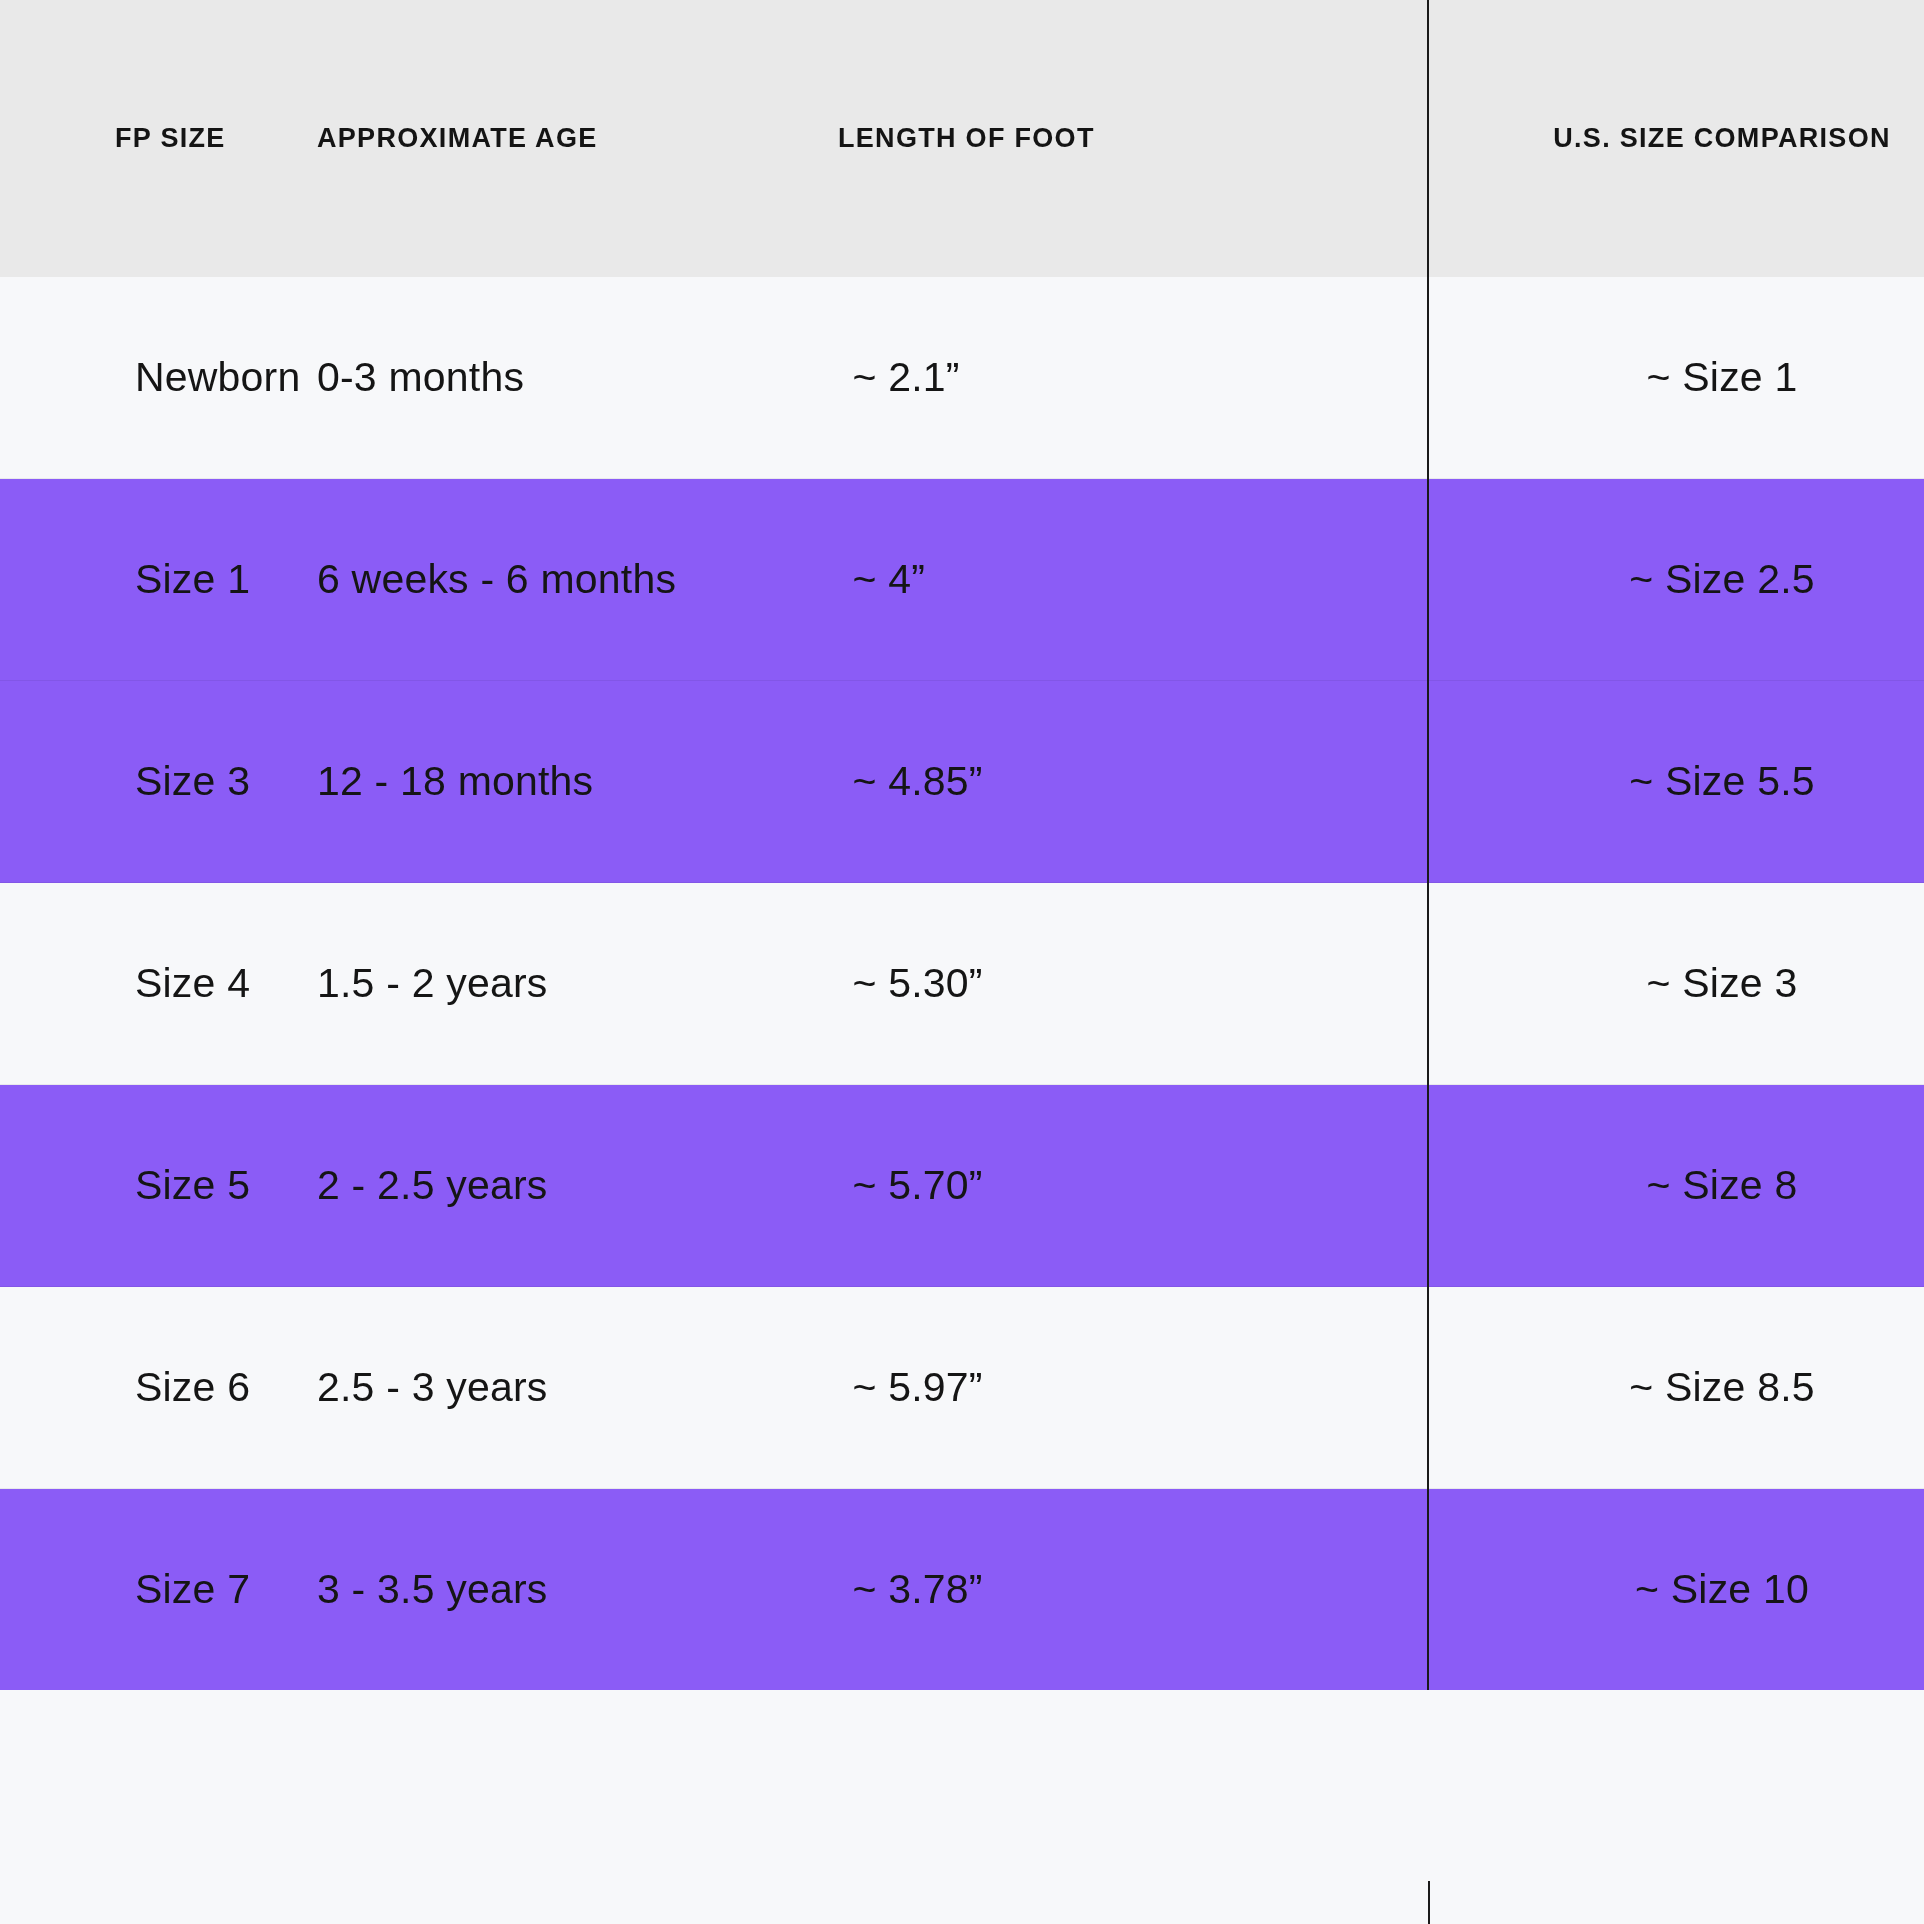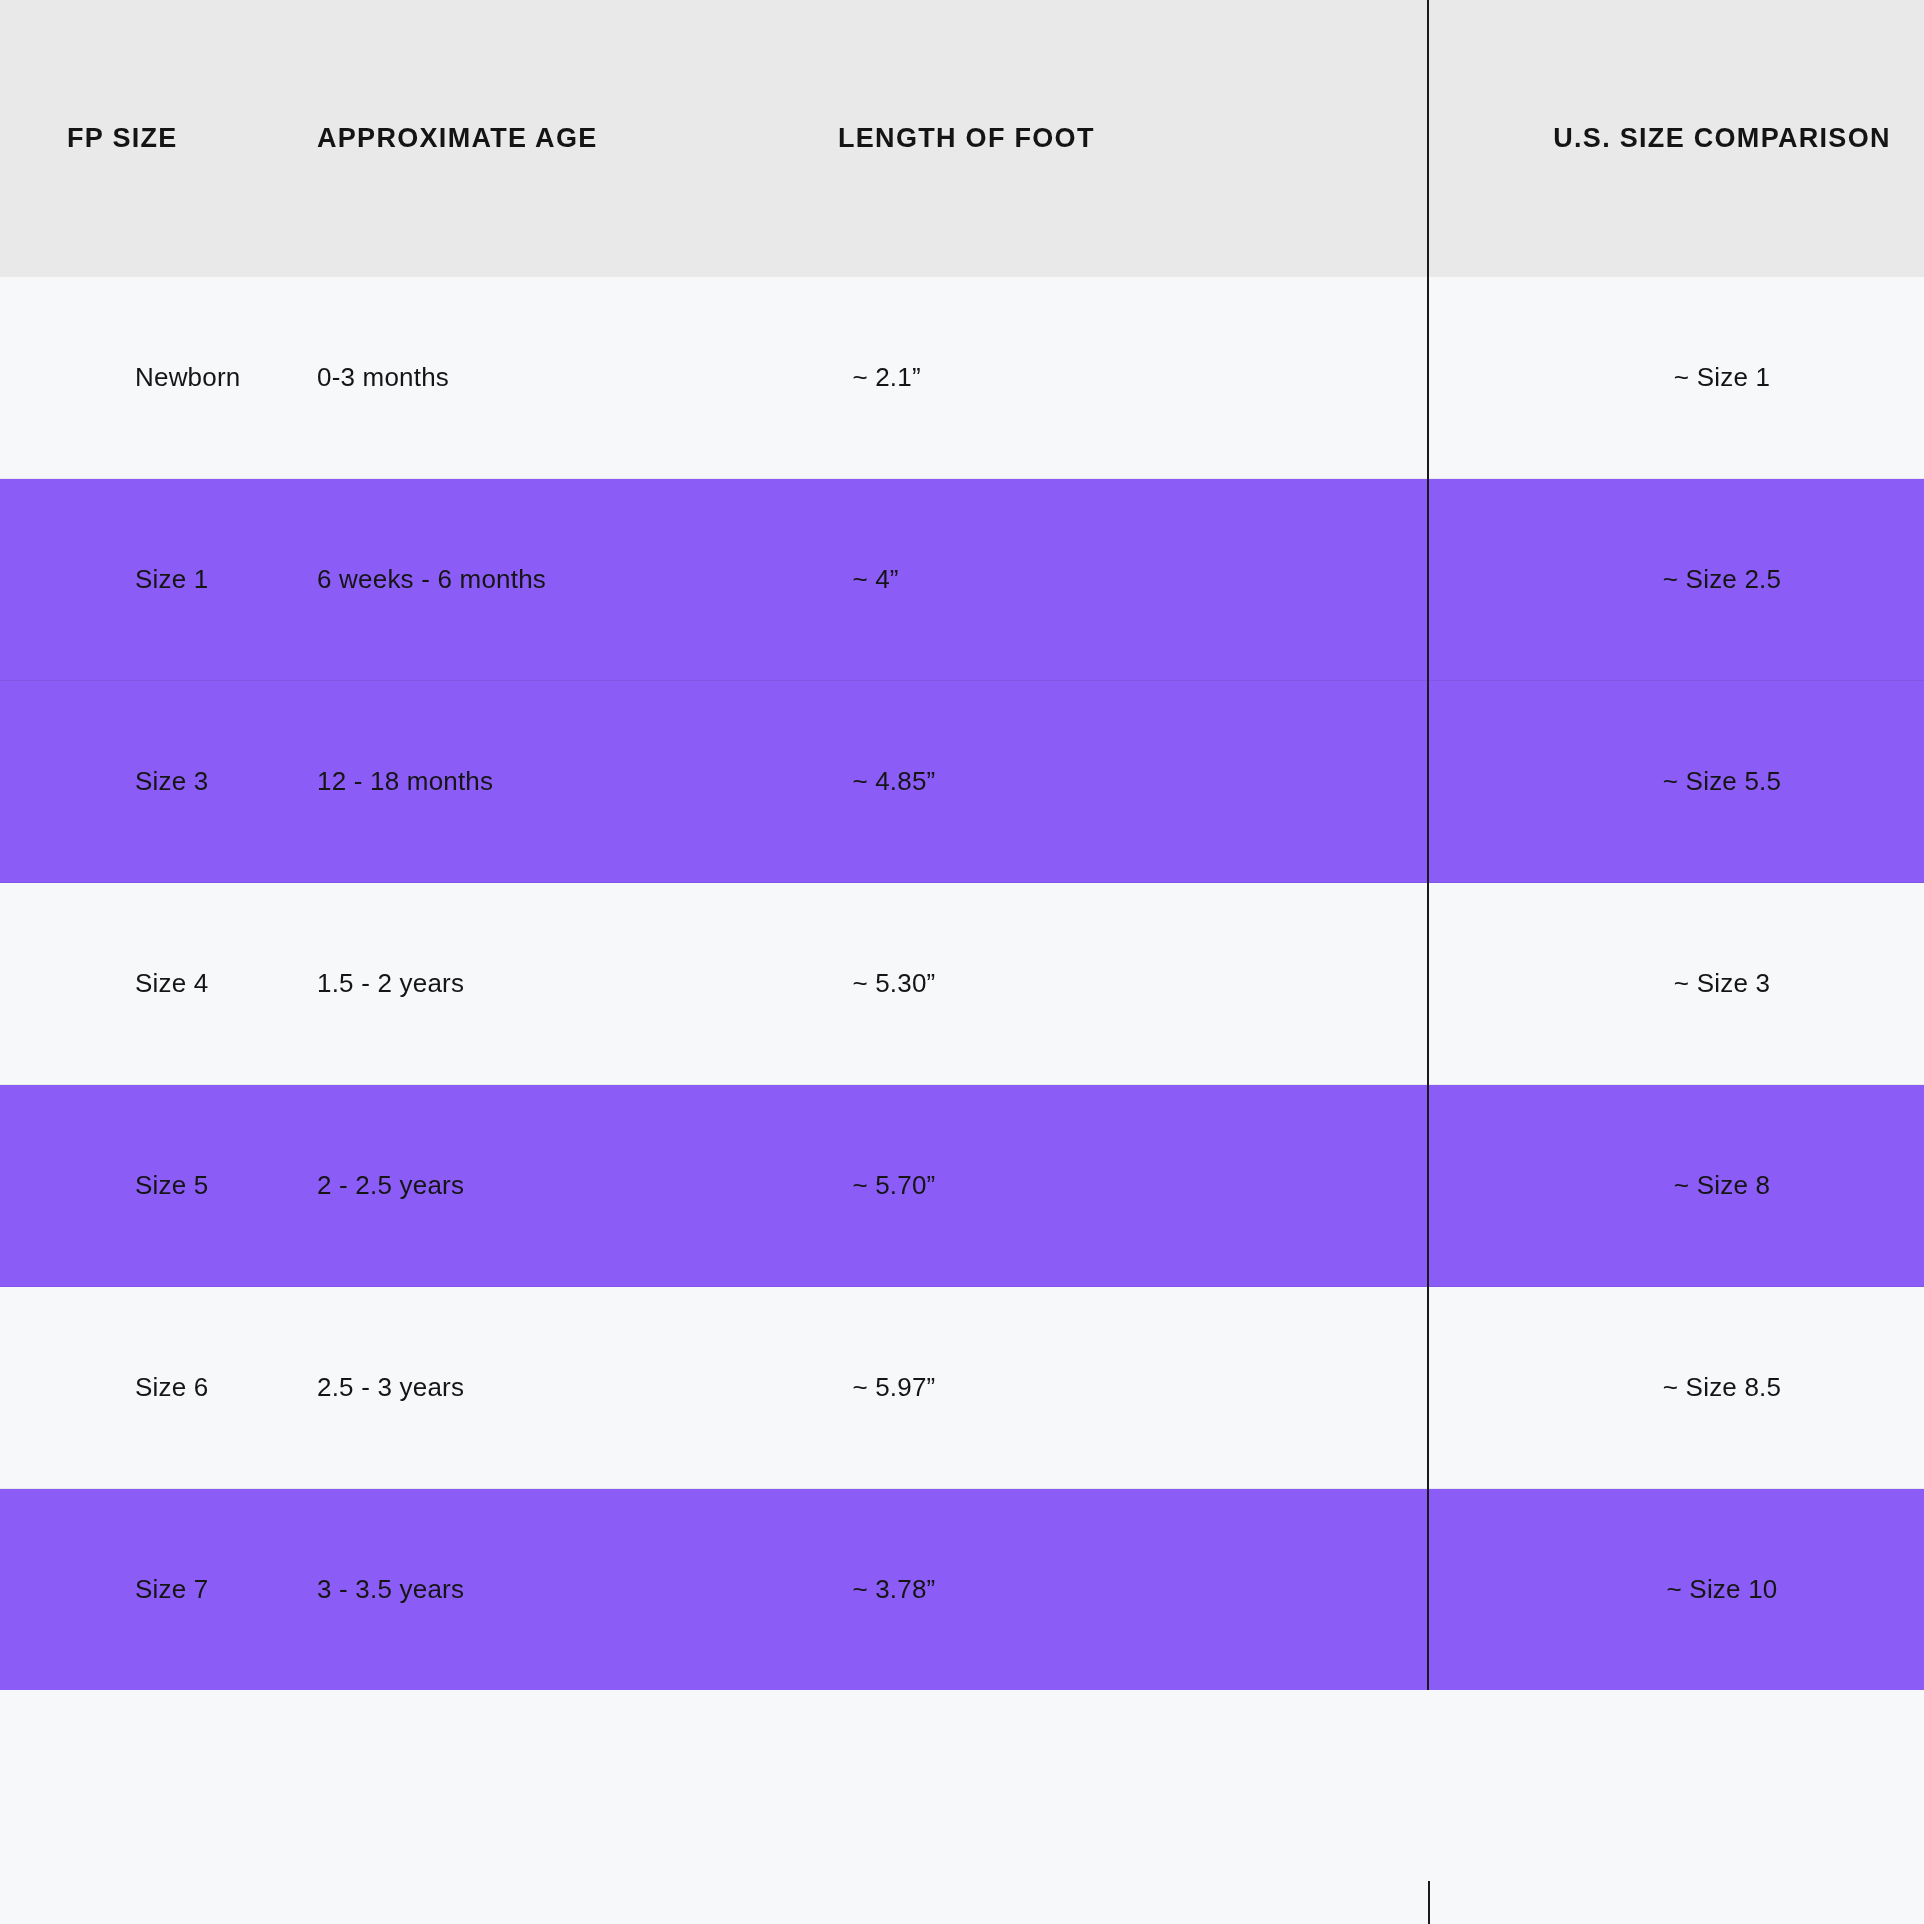--- a/index.html
+++ b/index.html
@@ -39,31 +39,31 @@
     font-weight: 700;
     font-size: 27px;
     letter-spacing: 1.3px;
     color: #141414;
     text-transform: uppercase;
     line-height: 1.35;
   }
   thead th .cell {
     padding-left: 0;
   }
-  th.h-fp  .cell { padding-left: 67px; }
+  th.h-fp  .cell { padding-left: 115px; }
   th.h-age .cell { padding-left: 0px; }
   th.h-len .cell { padding-left: 0px; }
   th.h-us  .cell { padding-left: 90px; }
 
   tbody td {
     height: 201px;
     vertical-align: middle;
     text-align: left;
     padding: 0;
-    font-size: 26px;
+    font-size: 41px;
     color: #151515;
     letter-spacing: 0.2px;
     font-weight: 400;
   }
   tbody tr.row-odd td  { background: #f7f8fa; }
   tbody tr.row-even td { background: #8b5cf6; }
 
   td.d-fp  .cell { padding-left: 135px; }
   td.d-age .cell { padding-left: 0px; }
   td.d-len .cell { padding-left: 14.4px; }

